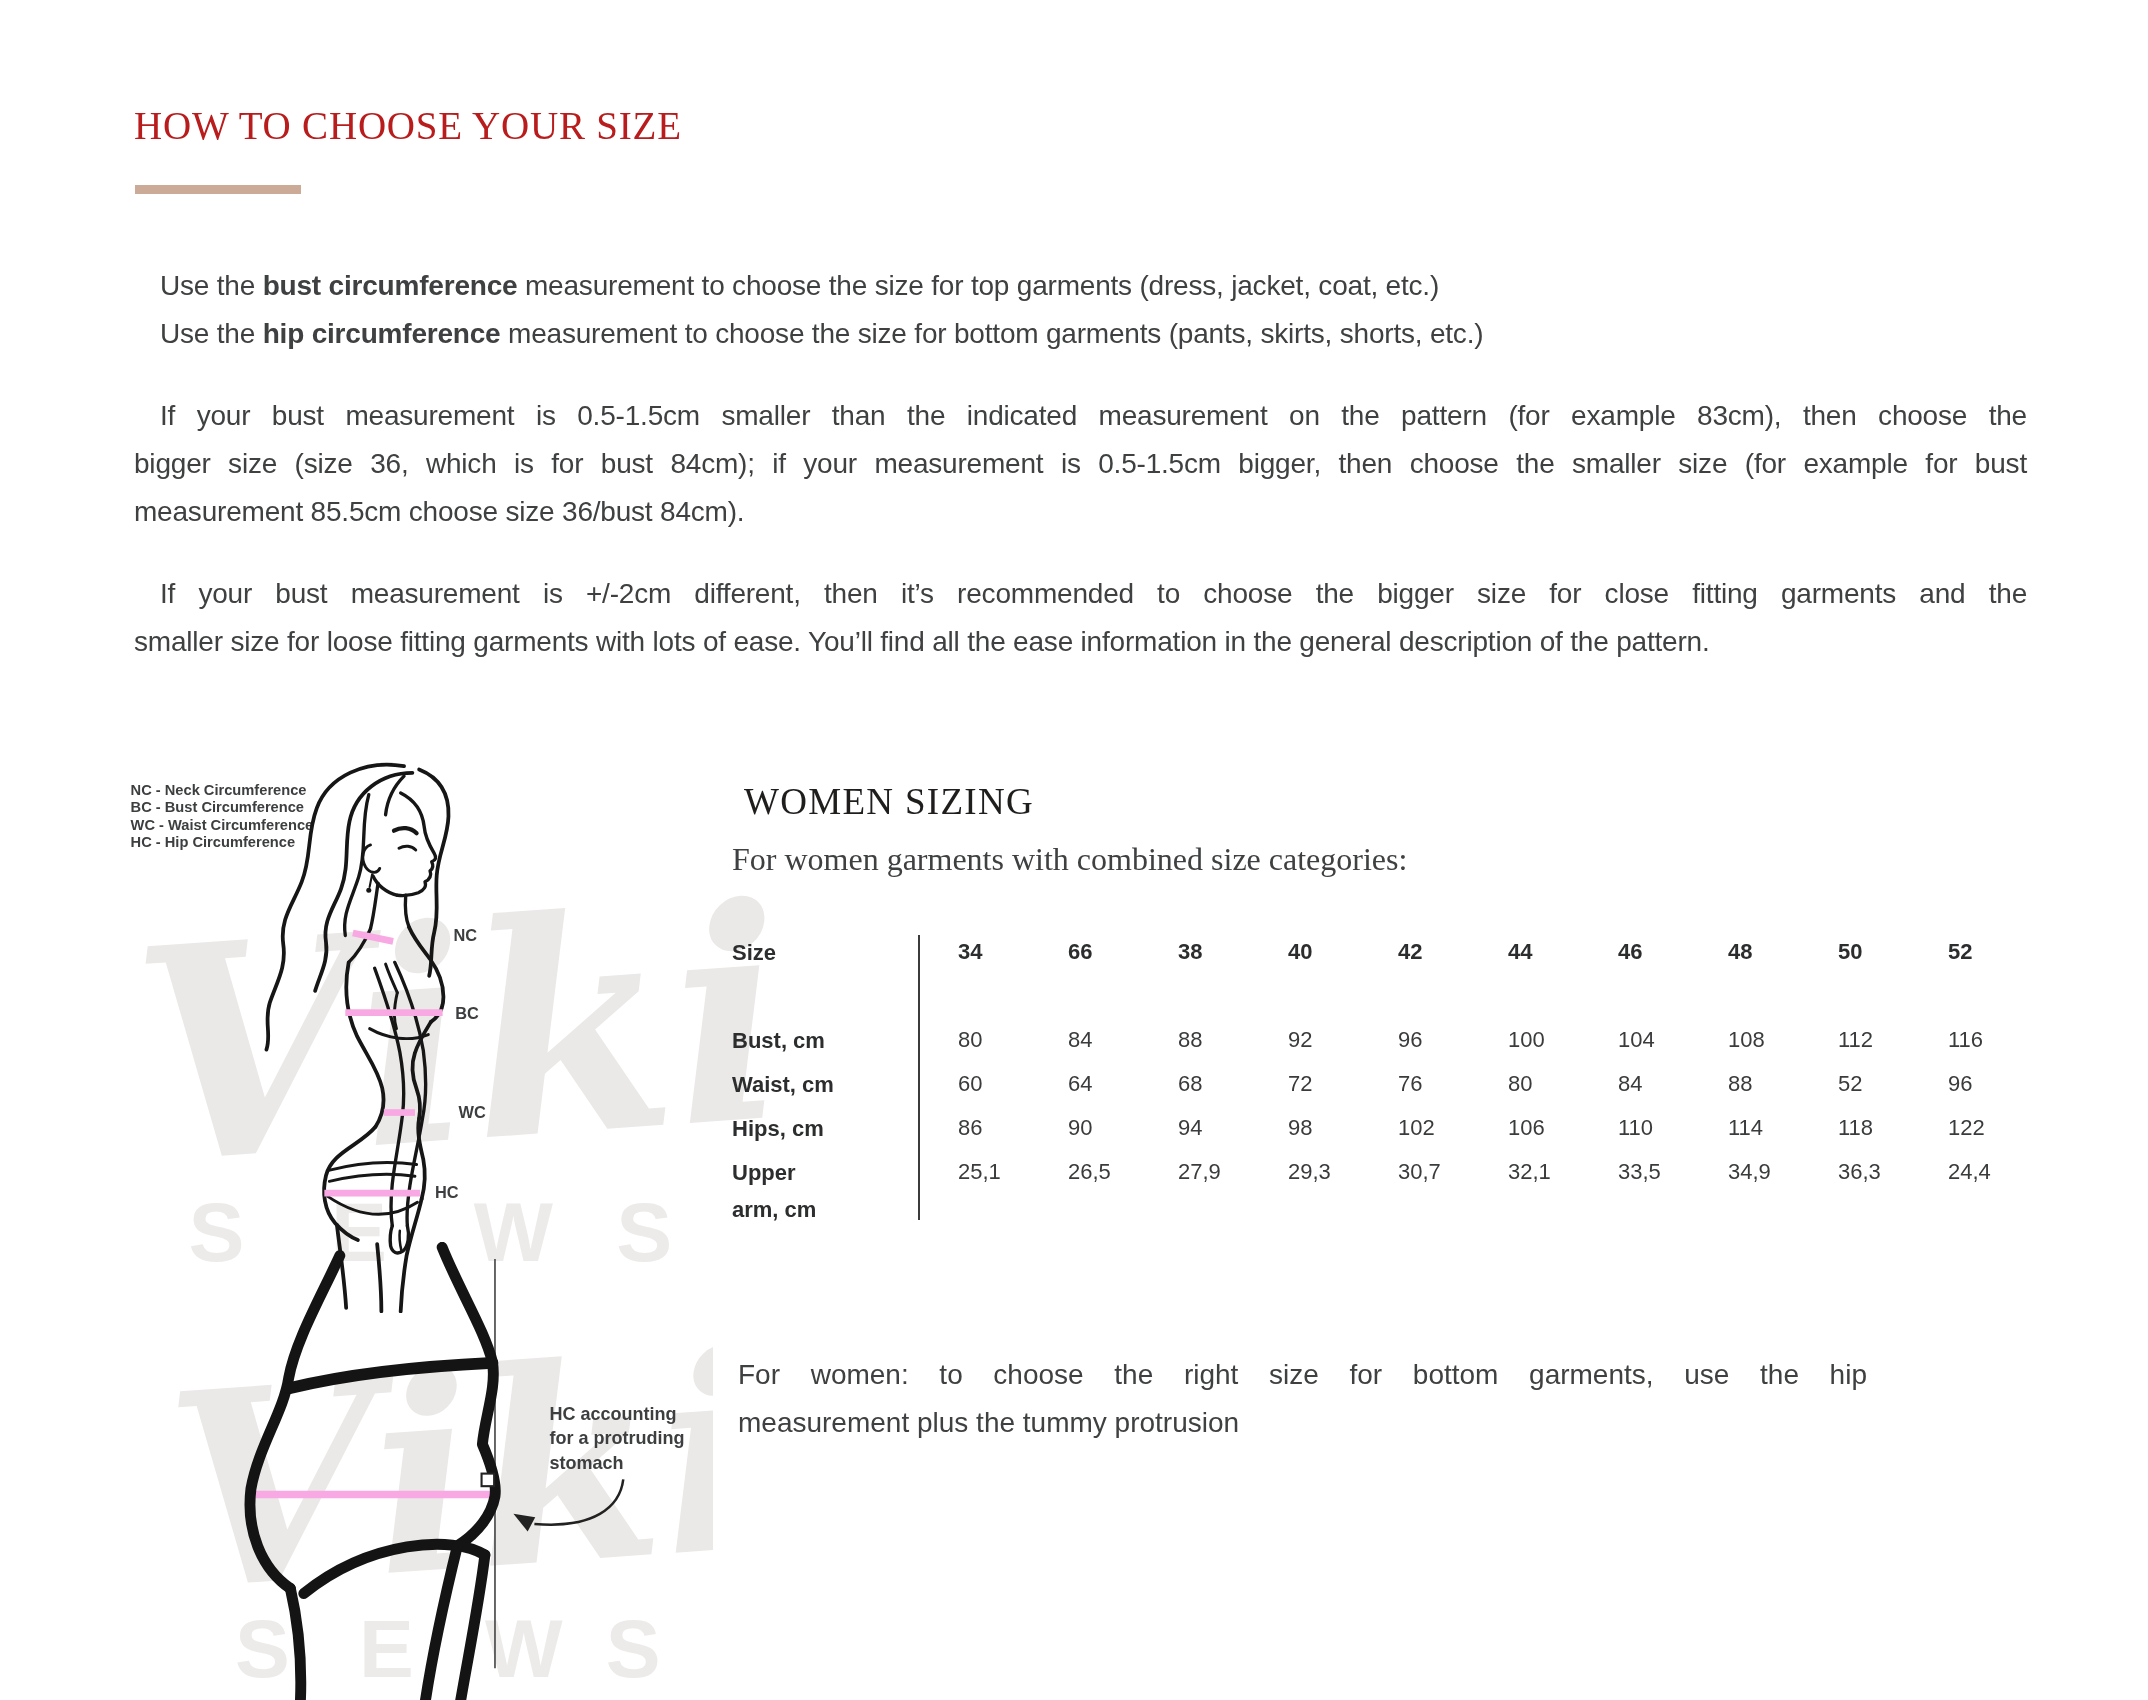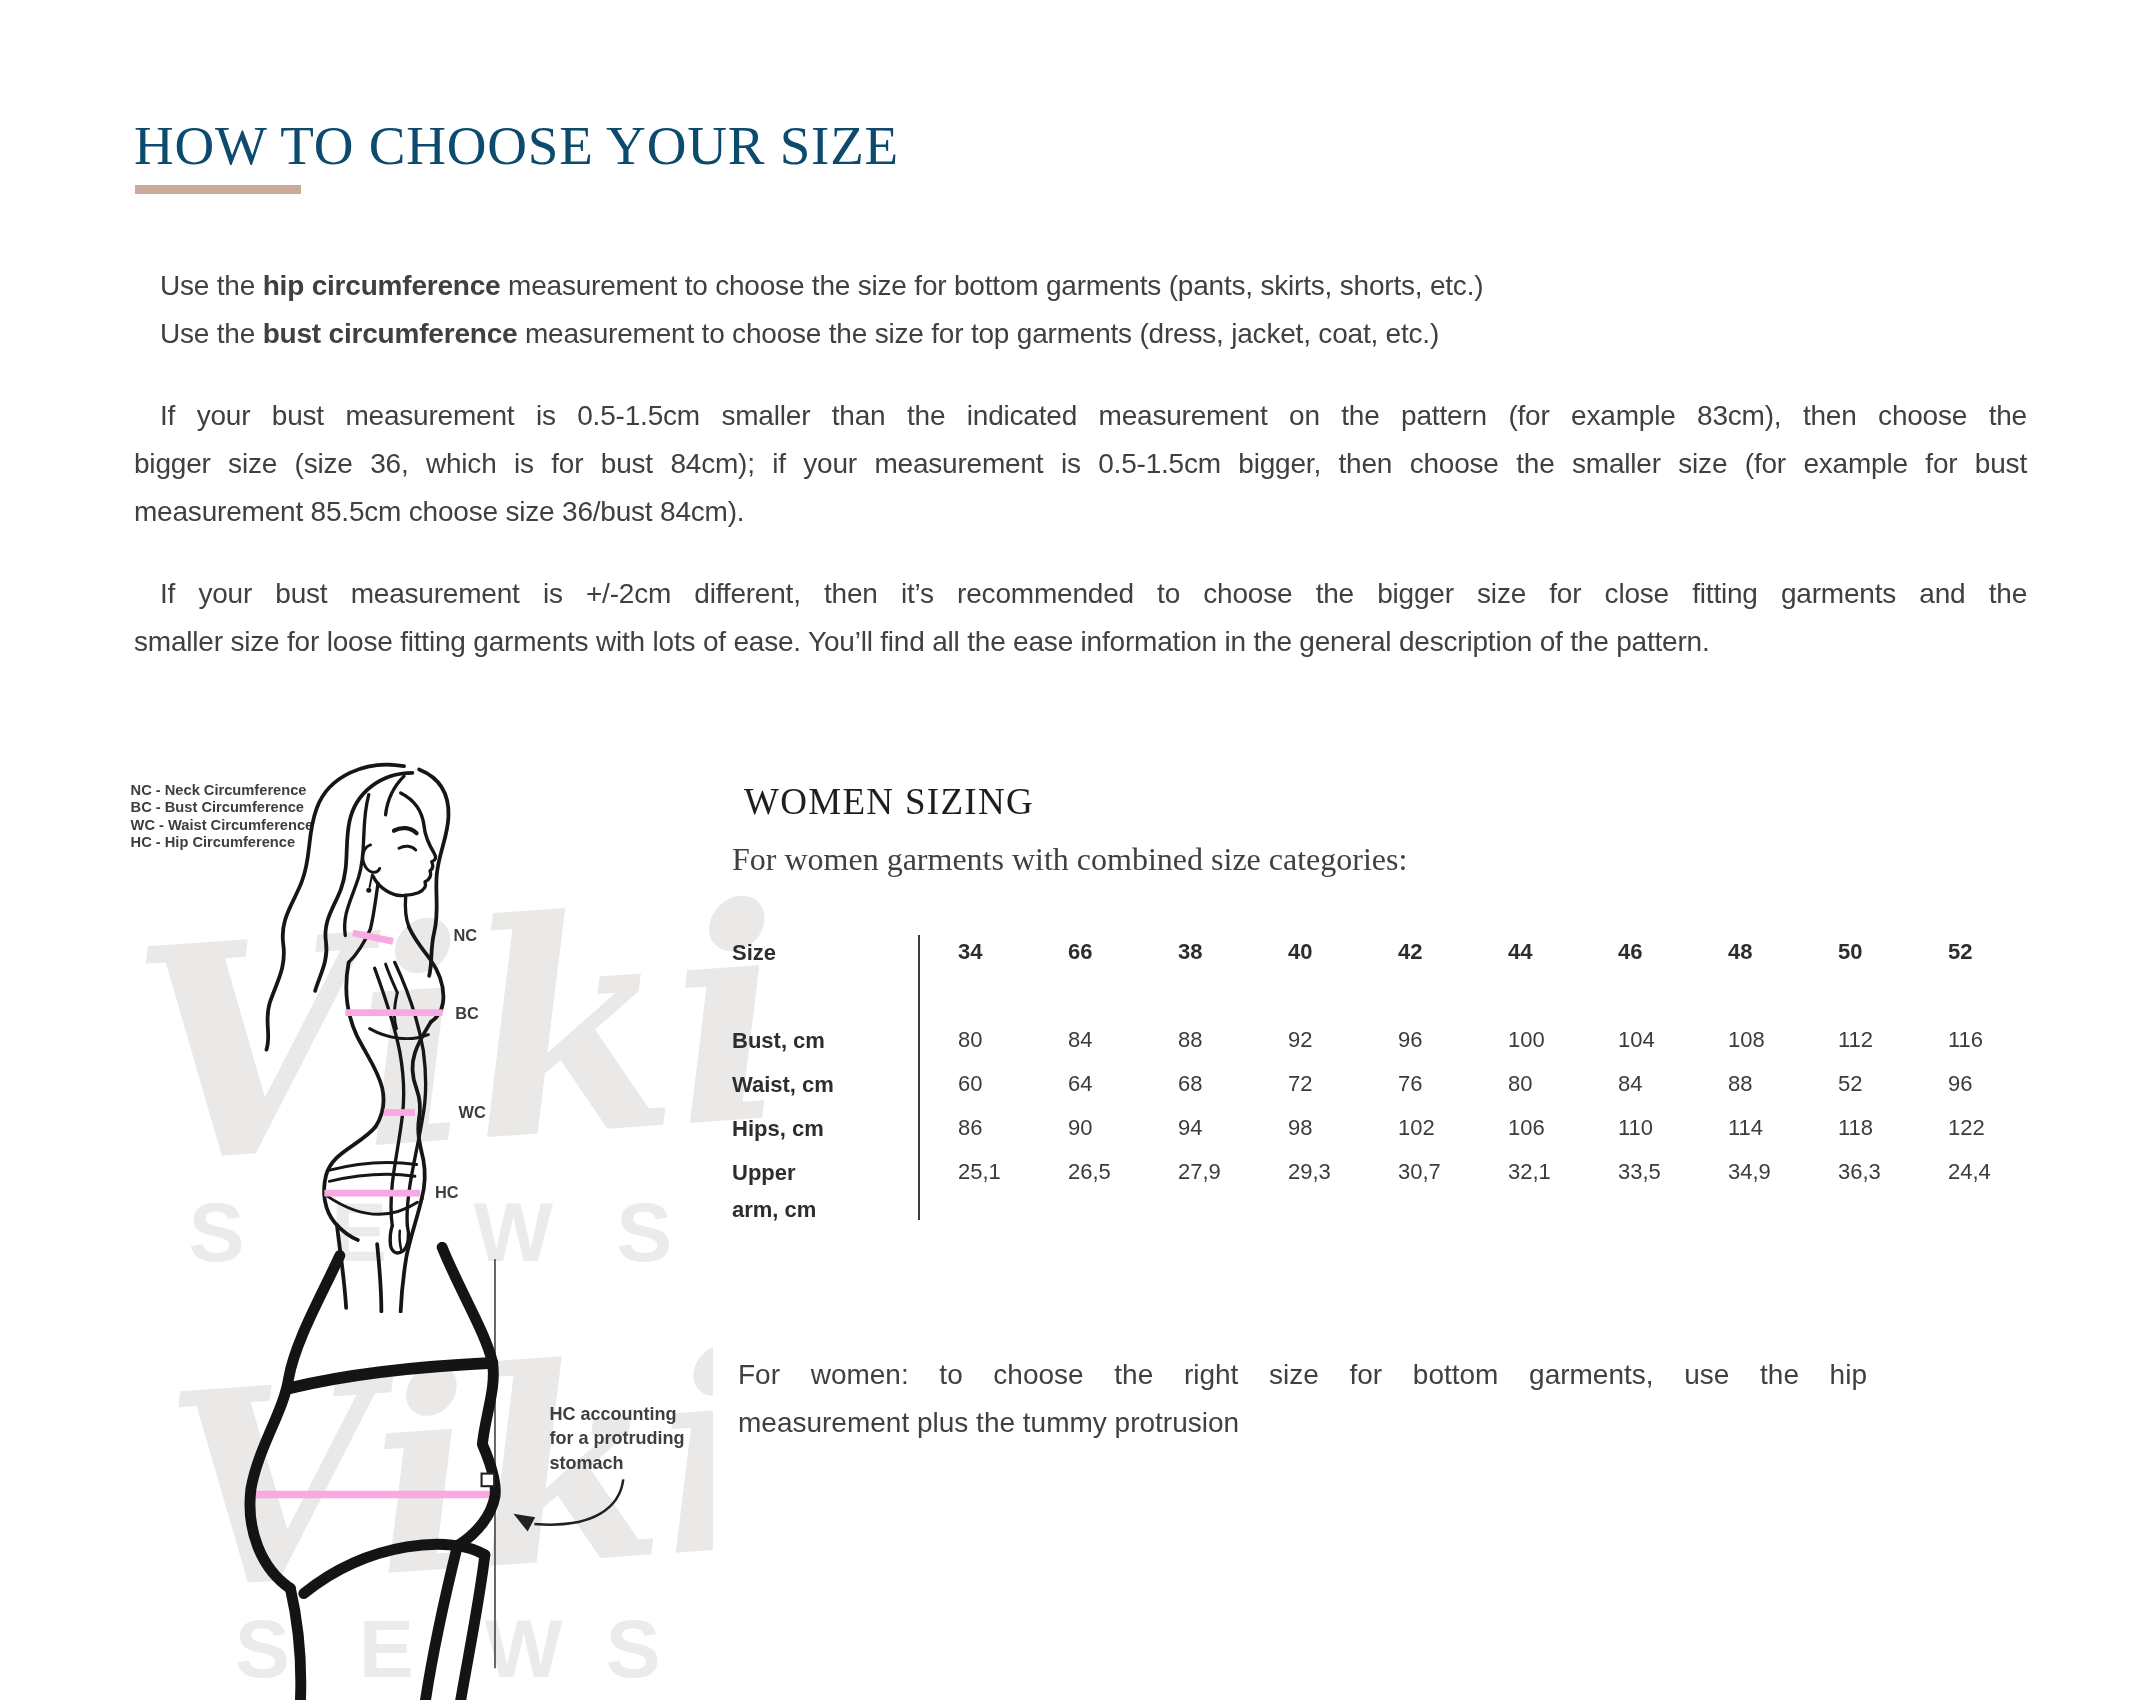--- a/index.html
+++ b/index.html
@@ -3,21 +3,21 @@
 <meta charset="utf-8">
 <style>
   html, body { margin:0; padding:0; overflow:hidden; }
   body {
     width:2148px; height:1701px; position:relative; background:#ffffff;
     font-family:"Liberation Sans", sans-serif; color:#3e4041;
   }
   .page-title {
     position:absolute; left:134px; top:77px;
     font-family:"Liberation Serif", serif; font-weight:400;
-    font-size:55px; letter-spacing:0.8px; color:#0c4a6e; white-space:nowrap;
+    font-size:39px; letter-spacing:0.8px; color:#b91c1c; white-space:nowrap;
   }
   .accent-bar { position:absolute; left:135px; top:185px; width:166px; height:9.2px; }
 
   .intro { position:absolute; left:134px; top:262px; width:1893px;
            font-size:28px; line-height:48px; letter-spacing:-0.2px; }
   .intro > * + * { margin-top:34px; }
   .intro p { margin:0; }
   .ind { text-indent:26px; }
   .jfull { text-align:justify; text-align-last:justify; }
   .b { font-weight:700; }
@@ -57,22 +57,22 @@
   svg text.annot-line { font-size:21.5px; }
   .stroke { fill:none; stroke:#161616; stroke-linecap:round; stroke-linejoin:round; }
 </style>
 </head>
 <body>
 
 <h1 class="page-title">HOW TO CHOOSE YOUR SIZE</h1>
 <div class="accent-bar" style="background: rgb(203, 171, 151);"></div>
 
 <div class="intro">
+  <p class="ind"><span>Use the </span><span class="b">bust circumference</span><span> measurement to choose the size for top garments (dress, jacket, coat, etc.)</span></p>
   <p class="ind"><span>Use the </span><span class="b">hip circumference</span><span> measurement to choose the size for bottom garments (pants, skirts, shorts, etc.)</span></p>
-  <p class="ind"><span>Use the </span><span class="b">bust circumference</span><span> measurement to choose the size for top garments (dress, jacket, coat, etc.)</span></p>
   <div>
     <div class="ind jfull">If your bust measurement is 0.5-1.5cm smaller than the indicated measurement on the pattern (for example 83cm), then choose the</div>
     <div class="jfull">bigger size (size 36, which is for bust 84cm); if your measurement is 0.5-1.5cm bigger, then choose the smaller size (for example for bust</div>
     <div>measurement 85.5cm choose size 36/bust 84cm).</div>
   </div>
   <div>
     <div class="ind jfull">If your bust measurement is +/-2cm different, then it’s recommended to choose the bigger size for close fitting garments and the</div>
     <div>smaller size for loose fitting garments with lots of ease. You’ll find all the ease information in the general description of the pattern.</div>
   </div>
 </div>

